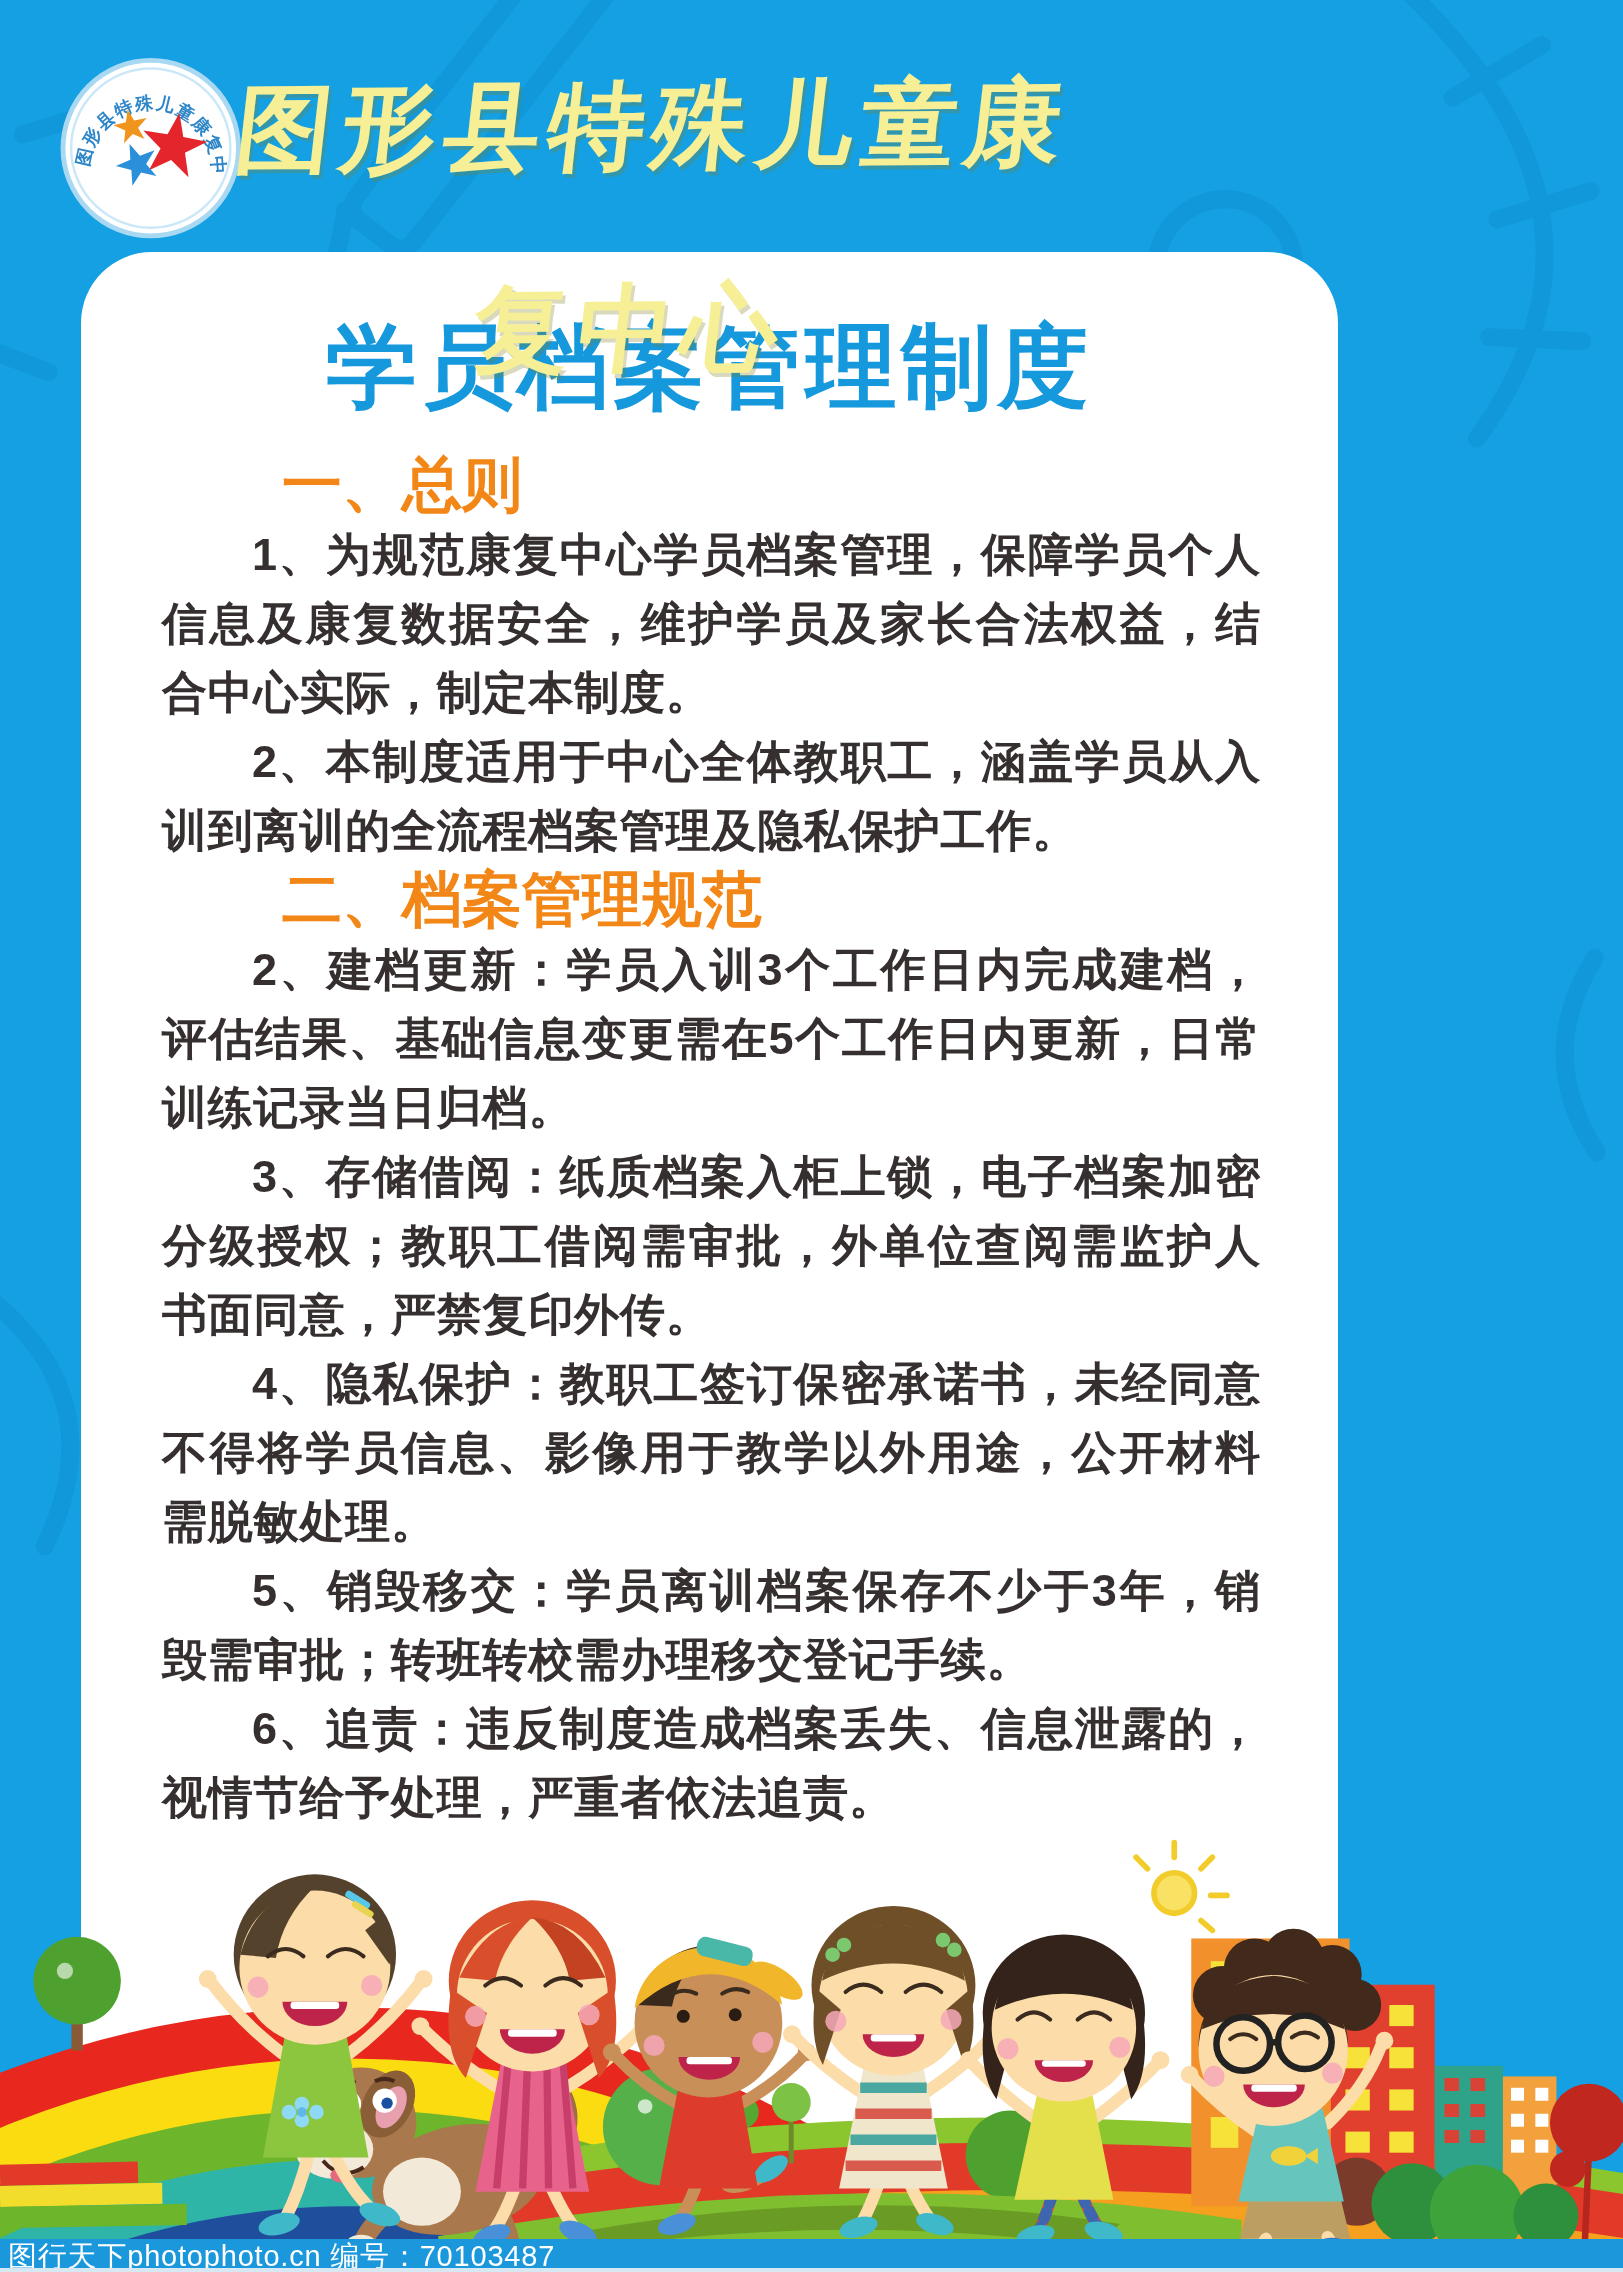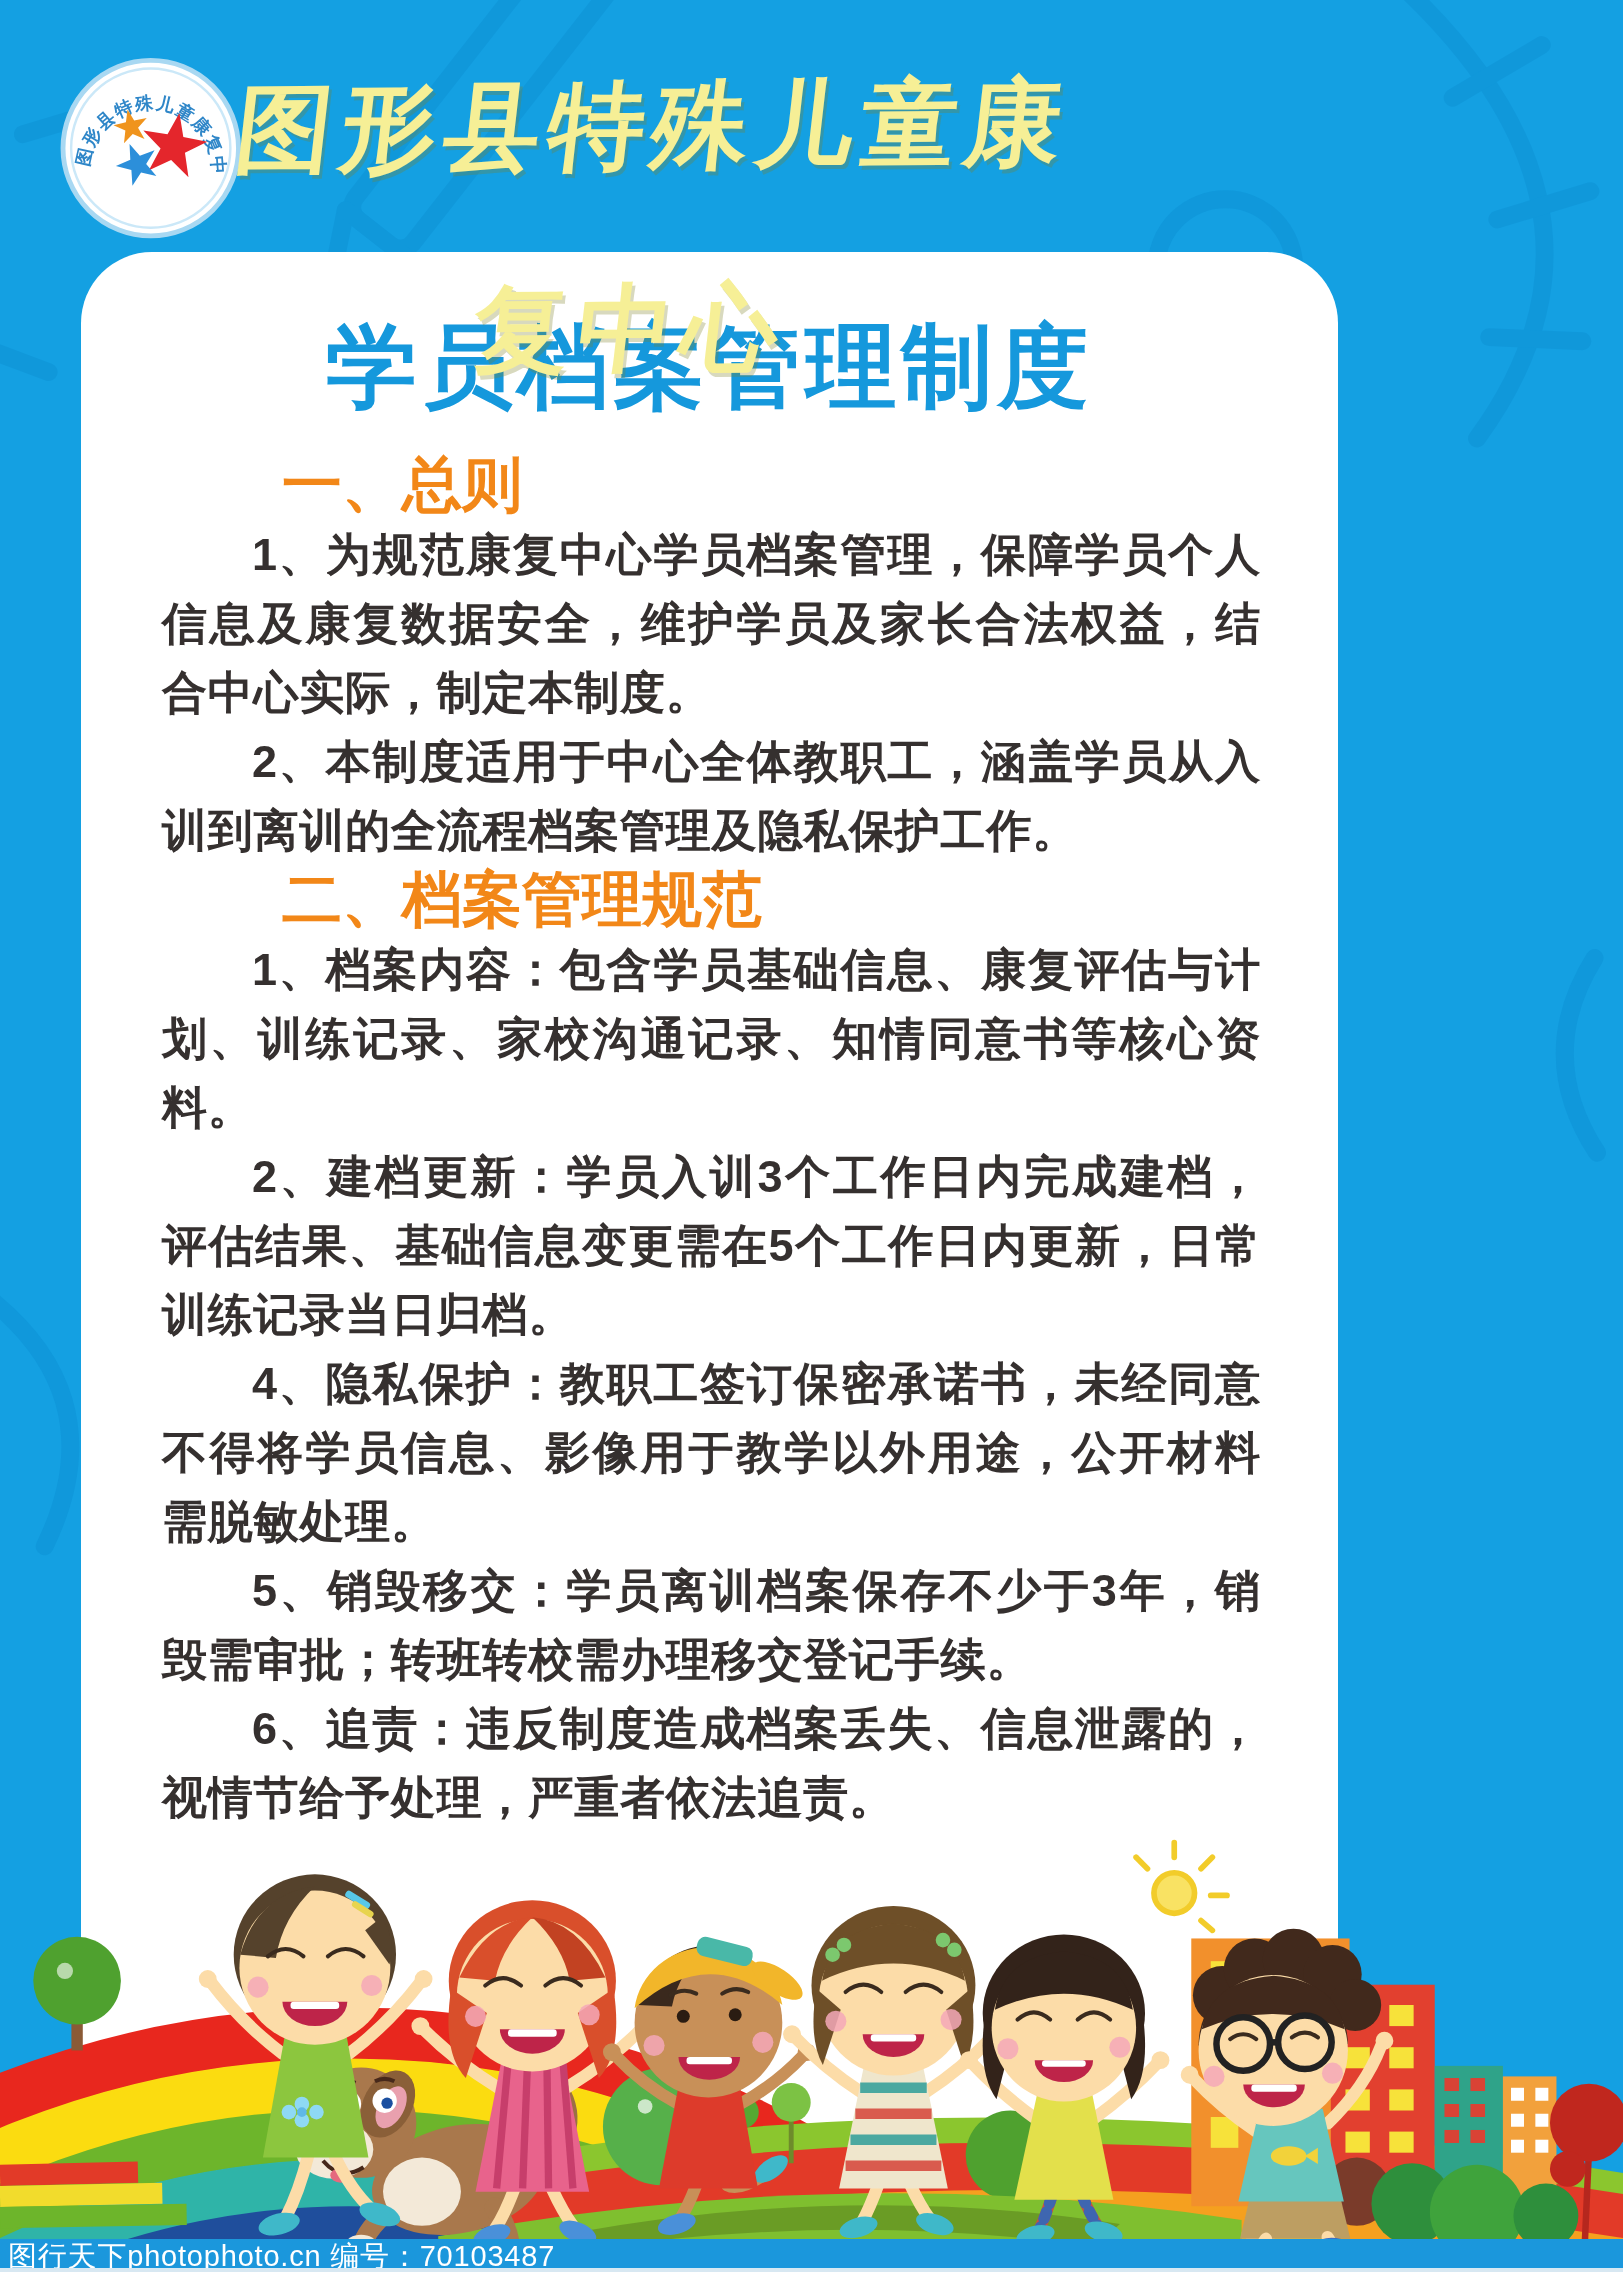--- a/index.html
+++ b/index.html
@@ -68,22 +68,22 @@
 
   <h1 class="org-title">图形县特殊儿童康复中心</h1>
 
   <div class="panel">
     <h2 class="doc-title">学员档案管理制度</h2>
     <div class="content">
       <h3 class="sec-heading">一、总则</h3>
       <p class="policy">1、为规范康复中心学员档案管理，保障学员个人信息及康复数据安全，维护学员及家长合法权益，结合中心实际，制定本制度。</p>
       <p class="policy">2、本制度适用于中心全体教职工，涵盖学员从入训到离训的全流程档案管理及隐私保护工作。</p>
       <h3 class="sec-heading">二、档案管理规范</h3>
-      <p class="policy">1、档案内容：包含学员基础信息、康复评估与计划、训练记录、家校沟通记录、知情同意书等核心资料。</p>
       <p class="policy">2、建档更新：学员入训3个工作日内完成建档，评估结果、基础信息变更需在5个工作日内更新，日常训练记录当日归档。</p>
+      <p class="policy">3、存储借阅：纸质档案入柜上锁，电子档案加密分级授权；教职工借阅需审批，外单位查阅需监护人书面同意，严禁复印外传。</p>
       <p class="policy">4、隐私保护：教职工签订保密承诺书，未经同意不得将学员信息、影像用于教学以外用途，公开材料需脱敏处理。</p>
       <p class="policy">5、销毁移交：学员离训档案保存不少于3年，销毁需审批；转班转校需办理移交登记手续。</p>
       <p class="policy">6、追责：违反制度造成档案丢失、信息泄露的，视情节给予处理，严重者依法追责。</p>
     </div>
   </div>
 
   <svg class="scene" width="1623" height="536" viewBox="0 0 2000 660">
     <style>
       .ec{stroke:#3A2B1E;stroke-width:5;fill:none;stroke-linecap:round;}
       .arm{stroke:#FCDCA8;stroke-width:15;stroke-linecap:round;fill:none;}

